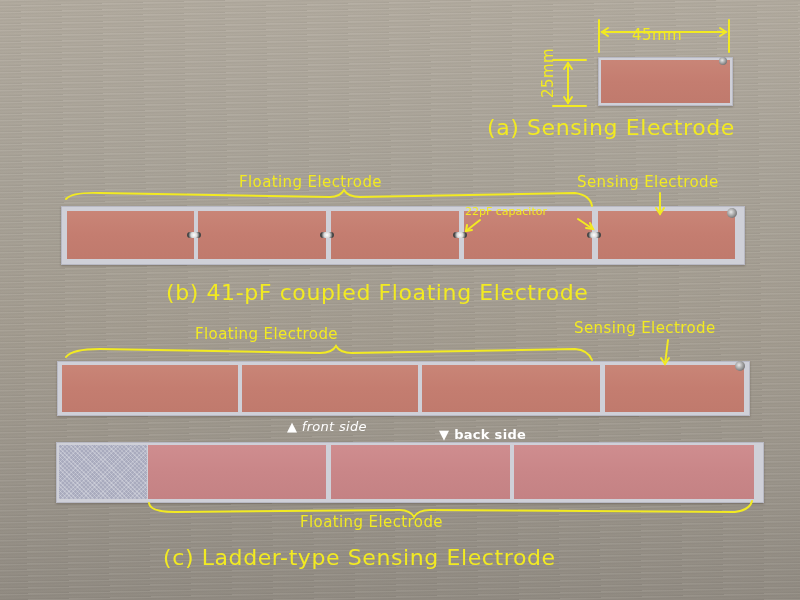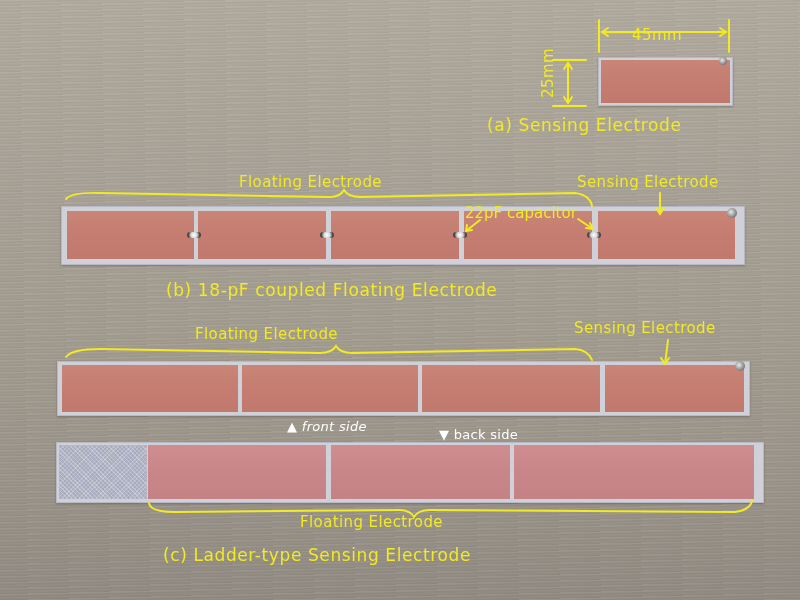--- a/index.html
+++ b/index.html
@@ -8,23 +8,23 @@
     font-family: "DejaVu Sans", sans-serif;
     background:
       repeating-linear-gradient(178.6deg, rgba(255,255,255,0.05) 0px, rgba(255,255,255,0.05) 1px, rgba(0,0,0,0.04) 2px, rgba(0,0,0,0.0) 4px, rgba(0,0,0,0.05) 6px),
       linear-gradient(180deg, #b2ab9f 0%, #a9a398 30%, #a49d91 55%, #9b958b 80%, #928c83 100%);
   }
   .abs { position: absolute; }
   .label {
     position: absolute; color: #f2ea22; white-space: nowrap; line-height: 1;
     font-family: "DejaVu Sans", sans-serif;
   }
-  .label.big { font-size: 17px; letter-spacing: 0.6px; }
+  .label.big { font-size: 22px; letter-spacing: 0.6px; }
   .label.mid { font-size: 15px; letter-spacing: 0.4px; }
-  .label.small { font-size: 15px; }
+  .label.small { font-size: 11px; }
   .label.white { color: #ffffff; font-size: 13px; letter-spacing: 0.3px; }
 
   .board {
     position: absolute;
     background: #cfd0d8;
     border: 1px solid #b8b9c4;
     box-shadow: 0 1px 2px rgba(60,50,40,0.35);
   }
   .pad {
     position: absolute;
@@ -73,21 +73,21 @@
     <div class="pad" style="left:536px; top:4px; width:137px; height:48px;"></div>
     <div class="cap" style="left:125px; top:25px;"></div>
     <div class="cap" style="left:258px; top:25px;"></div>
     <div class="cap" style="left:391px; top:25px;"></div>
     <div class="cap" style="left:525px; top:25px;"></div>
     <div class="connector" style="left:665px; top:1px;"></div>
   </div>
   <span class="label mid" style="left:239px; top:175px;">Floating Electrode</span>
   <span class="label mid" style="left:577px; top:175px;">Sensing Electrode</span>
   <span class="label small" style="left:465px; top:206px;">22pF capacitor</span>
-  <span class="label big" style="left:166px; top:282px;">(b) 18-pF coupled Floating Electrode</span>
+  <span class="label big" style="left:166px; top:282px;">(b) 41-pF coupled Floating Electrode</span>
 </div>
 
 <div class="abs">
 
   <div class="board" style="left:57px; top:361px; width:691px; height:53px;">
     <div class="pad" style="left:4px; top:3px; width:176px; height:47px;"></div>
     <div class="pad" style="left:184px; top:3px; width:176px; height:47px;"></div>
     <div class="pad" style="left:364px; top:3px; width:178px; height:47px;"></div>
     <div class="pad" style="left:547px; top:3px; width:139px; height:47px;"></div>
     <div class="connector" style="left:677px; top:-1px;"></div>
@@ -99,21 +99,21 @@
     <div class="pad back" style="left:274px; top:2px; width:179px; height:54px;"></div>
     <div class="pad back" style="left:457px; top:2px; width:240px; height:54px;"></div>
   </div>
   <span class="label mid" style="left:195px; top:327px;">Floating Electrode</span>
   <span class="label mid" style="left:574px; top:321px;">Sensing Electrode</span>
 
   <span class="label white" style="left:287px; top:420px;font-style:italic;">
     <span>▲</span>
     <span>front side</span>
   </span>
-  <span class="label white" style="left:439px; top:428px;">
+  <span class="label white" style="left:439px; top:428px;font-weight:bold;">
     <span>▼</span>
     <span>back side</span>
   </span>
 
   <span class="label mid" style="left:300px; top:515px;">Floating Electrode</span>
   <span class="label big" style="left:163px; top:547px;">(c) Ladder-type Sensing Electrode</span>
 </div>
 
 <svg class="overlay" width="800" height="600">
   <g stroke="#f2ea22" stroke-width="2" fill="none" stroke-linecap="round">

